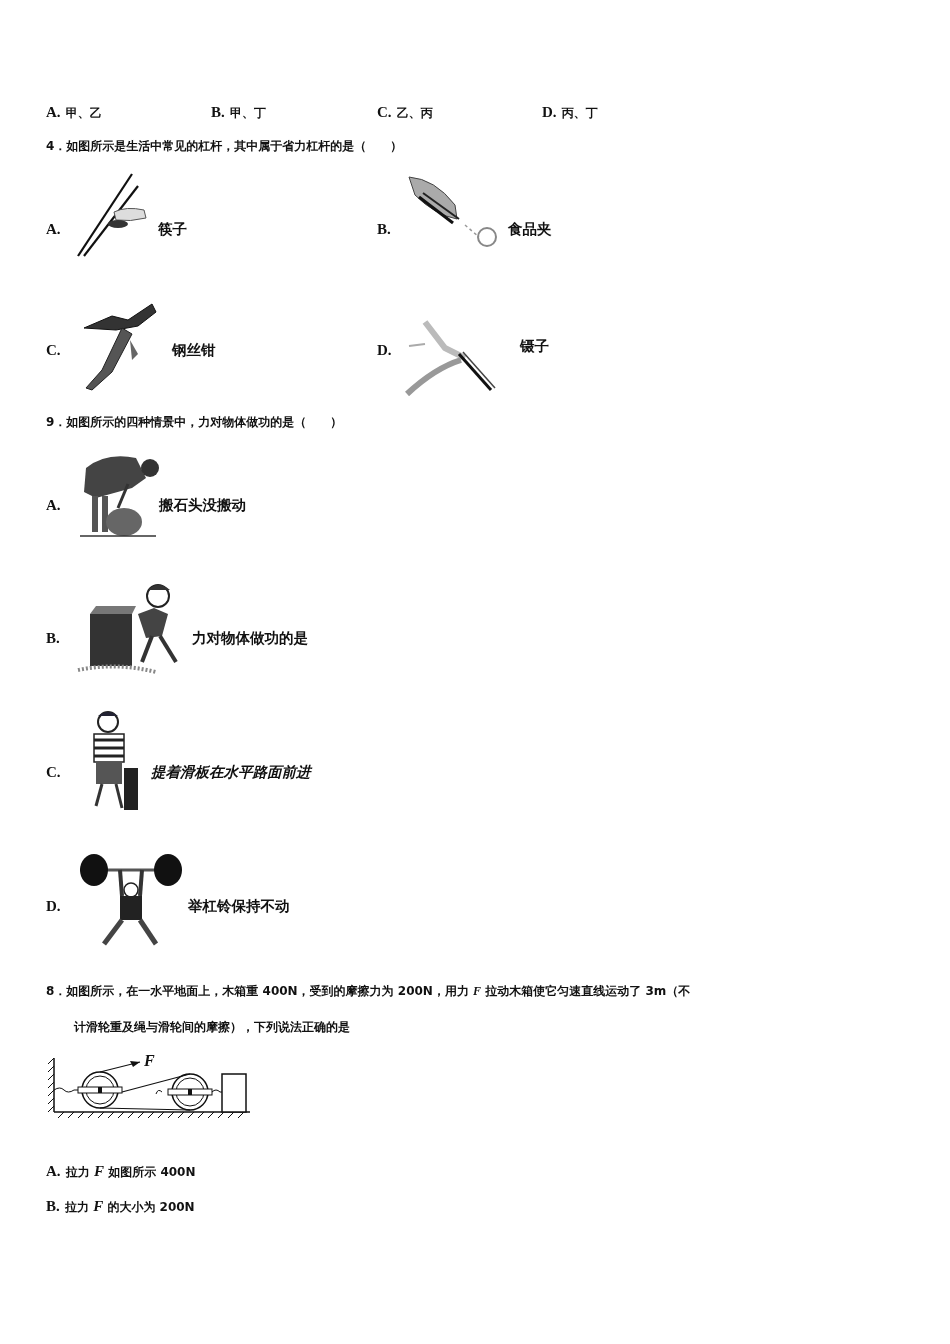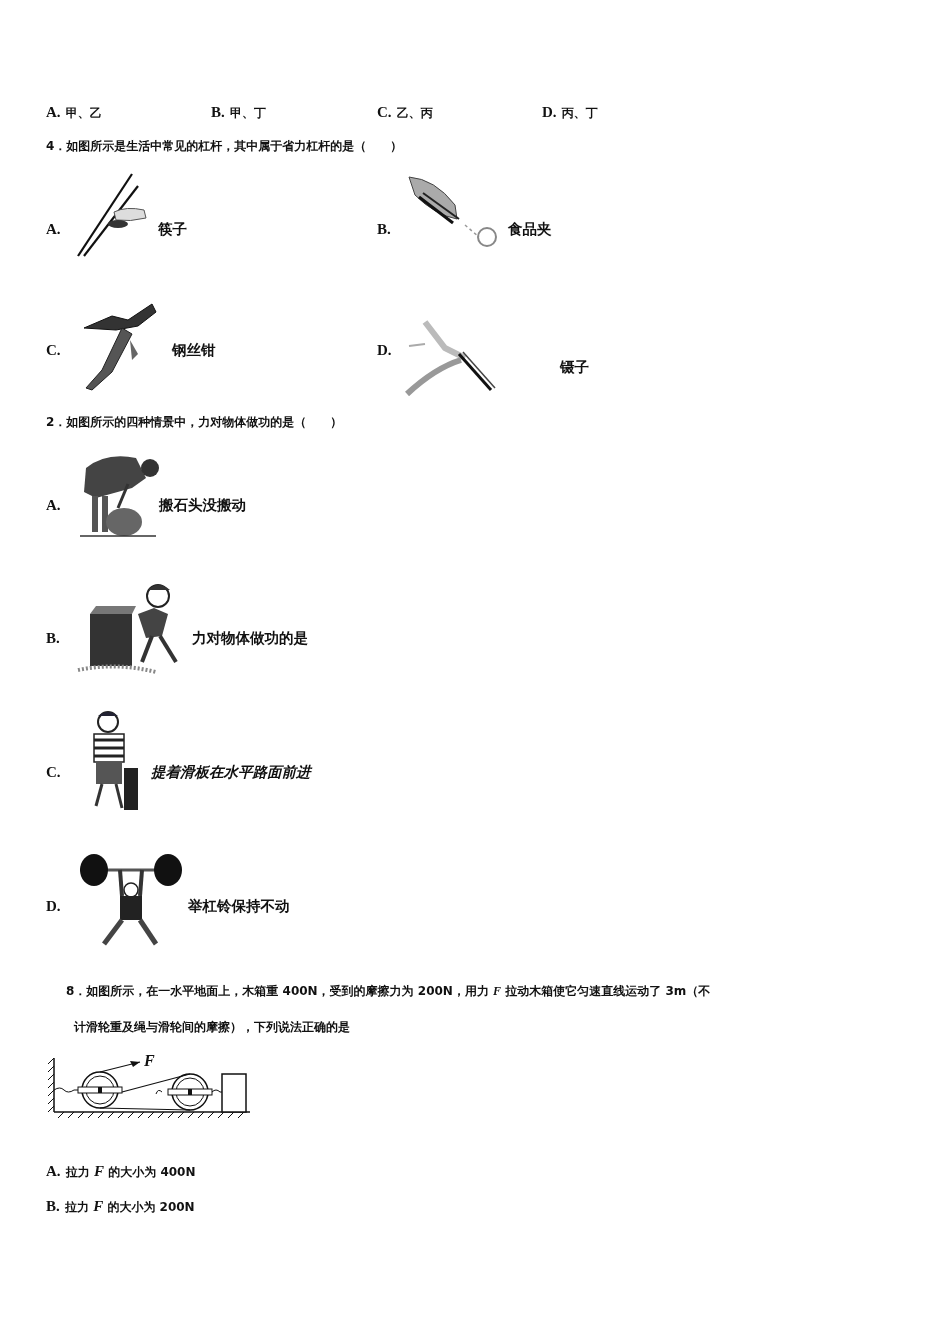--- a/index.html
+++ b/index.html
@@ -75,23 +75,23 @@
 <div class="abs txt lbl" style="left:377px; top:340px;">D.</div>
 <div class="pic" style="left:405px; top:318px; width:95px; height:78px;">
   <svg width="95" height="78" viewBox="0 0 95 78">
     <path d="M20 4 L40 30 L60 40" fill="none" stroke="#bbb" stroke-width="6"></path>
     <path d="M2 76 Q30 50 56 42" fill="none" stroke="#999" stroke-width="6"></path>
     <line x1="4" y1="28" x2="20" y2="26" stroke="#aaa" stroke-width="2"></line>
     <line x1="54" y1="36" x2="86" y2="72" stroke="#111" stroke-width="3"></line>
     <line x1="58" y1="34" x2="90" y2="70" stroke="#444" stroke-width="1.5"></line>
   </svg>
 </div>
-<div class="abs txt cap" style="left:520px; top:357px;margin-left:40px;">镊子</div>
-
-<div class="abs txt q" style="left:46px; top:412px;">2．如图所示的四种情景中，力对物体做功的是（　　）</div>
+<div class="abs txt cap" style="left:520px; top:336px;">镊子</div>
+
+<div class="abs txt q" style="left:46px; top:412px;">9．如图所示的四种情景中，力对物体做功的是（　　）</div>
 
 <div class="abs txt lbl" style="left:46px; top:495px;">A.</div>
 <div class="pic" style="left:76px; top:448px; width:95px; height:92px;">
   <svg width="95" height="92" viewBox="0 0 95 92">
     <path d="M10 20 Q30 4 60 10 L70 30 L56 40 L20 50 L8 44 Z" fill="#444"></path>
     <circle cx="74" cy="20" r="9" fill="#333"></circle>
     <rect x="16" y="48" width="6" height="36" fill="#555"></rect>
     <rect x="26" y="48" width="6" height="36" fill="#555"></rect>
     <line x1="52" y1="36" x2="42" y2="60" stroke="#333" stroke-width="3"></line>
     <ellipse cx="48" cy="74" rx="18" ry="14" fill="#666"></ellipse>
@@ -141,21 +141,21 @@
     <line x1="44" y1="20" x2="46" y2="46" stroke="#333" stroke-width="4"></line>
     <line x1="66" y1="20" x2="64" y2="46" stroke="#333" stroke-width="4"></line>
     <circle cx="55" cy="40" r="7" fill="#fff" stroke="#222" stroke-width="1.5"></circle>
     <rect x="44" y="46" width="22" height="24" fill="#222"></rect>
     <line x1="46" y1="70" x2="28" y2="94" stroke="#444" stroke-width="5"></line>
     <line x1="64" y1="70" x2="80" y2="94" stroke="#444" stroke-width="5"></line>
   </svg>
 </div>
 <div class="abs txt cap" style="left:188px; top:896px;">举杠铃保持不动</div>
 
-<div class="abs txt q" style="left:46px; top:981px;margin-left:20px;">
+<div class="abs txt q" style="left:46px; top:981px;">
   <span>8．如图所示，在一水平地面上，木箱重 400N，受到的摩擦力为 200N，用力 </span><span class="it">F</span><span> 拉动木箱使它匀速直线运动了 3m（不</span>
 </div>
 <div class="abs txt q" style="left:34px; top:1017px;margin-left:40px;">计滑轮重及绳与滑轮间的摩擦），下列说法正确的是</div>
 
 <div class="pic" style="left:44px; top:1050px; width:210px; height:75px;">
   <svg width="210" height="75" viewBox="0 0 210 75">
 
     <line x1="10" y1="8" x2="10" y2="62" stroke="#111" stroke-width="1.5"></line>
     <g stroke="#111" stroke-width="1">
       <line x1="4" y1="14" x2="10" y2="8"></line>
@@ -209,18 +209,18 @@
     <line x1="56" y1="58" x2="146" y2="60" stroke="#111" stroke-width="1.2"></line>
 
     <rect x="178" y="24" width="24" height="38" fill="#fff" stroke="#111" stroke-width="1.5"></rect>
 
     <text x="100" y="16" font-family="Liberation Serif, serif" font-style="italic" font-weight="bold" font-size="16" fill="#111">F</text>
   </svg>
 </div>
 
 <div class="abs txt" style="left:46px; top:1161px;">
   <span class="lbl">A.</span>
-  <span class="q">拉力 </span><span class="it">F</span><span class="q"> 的大小为 400N</span>
+  <span class="q">拉力 </span><span class="it">F</span><span class="q"> 如图所示 400N</span>
 </div>
 <div class="abs txt" style="left:46px; top:1196px;">
   <span class="lbl">B.</span>
   <span class="q">拉力 </span><span class="it">F</span><span class="q"> 的大小为 200N</span>
 </div>
 
 </body></html>

